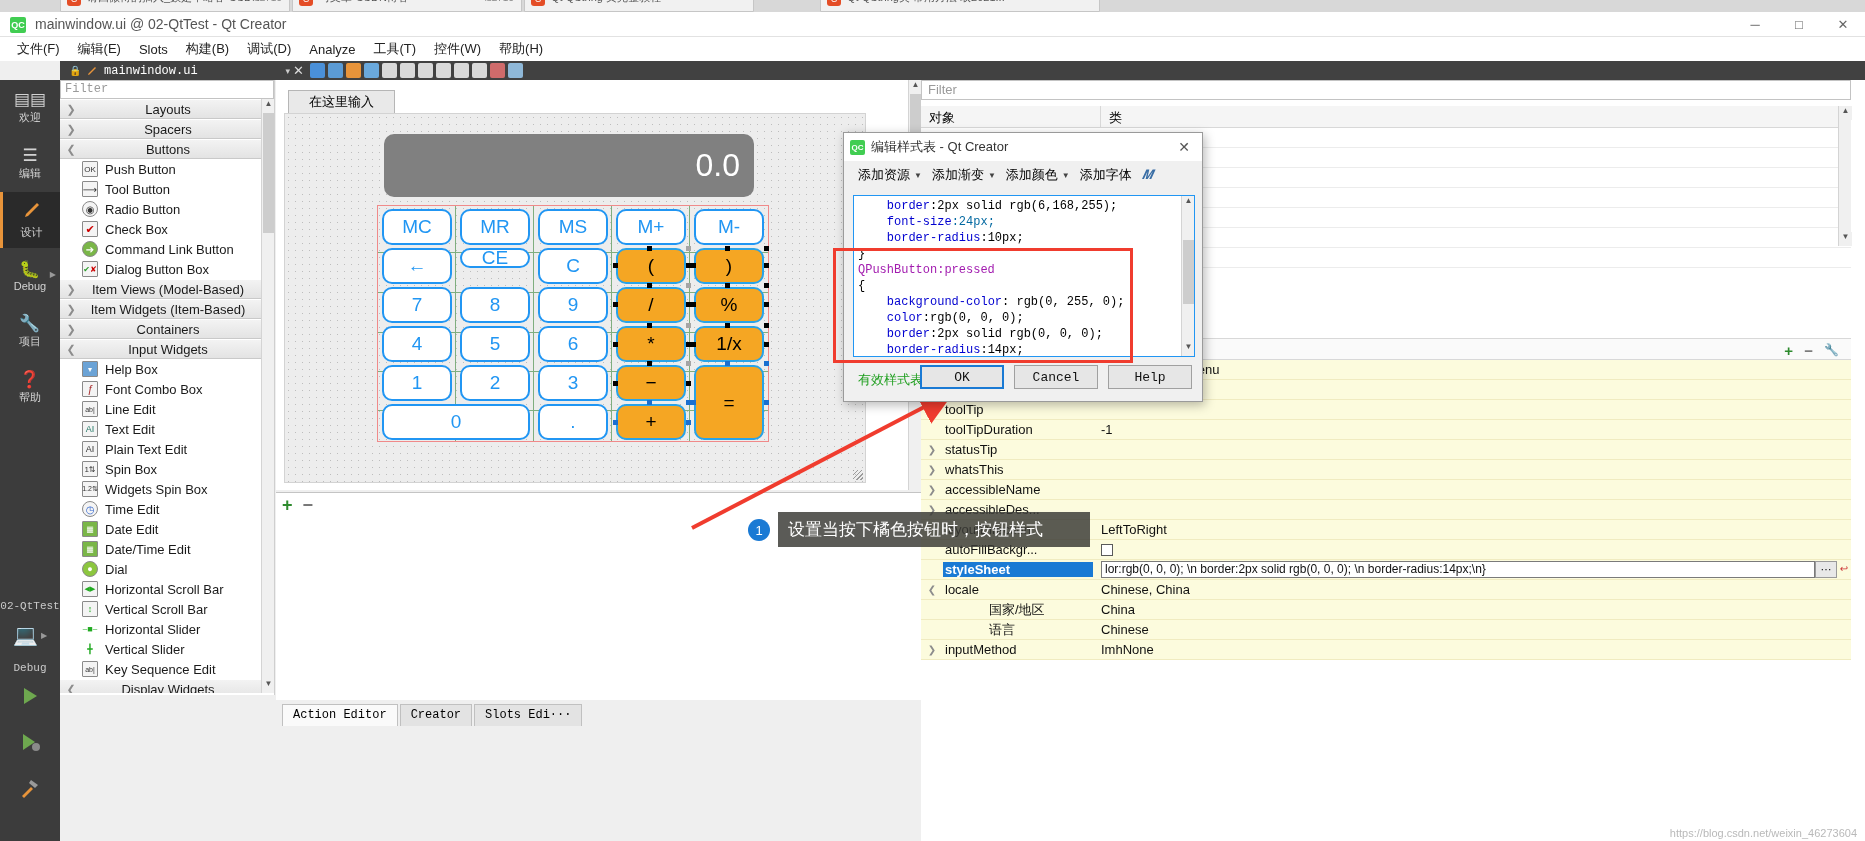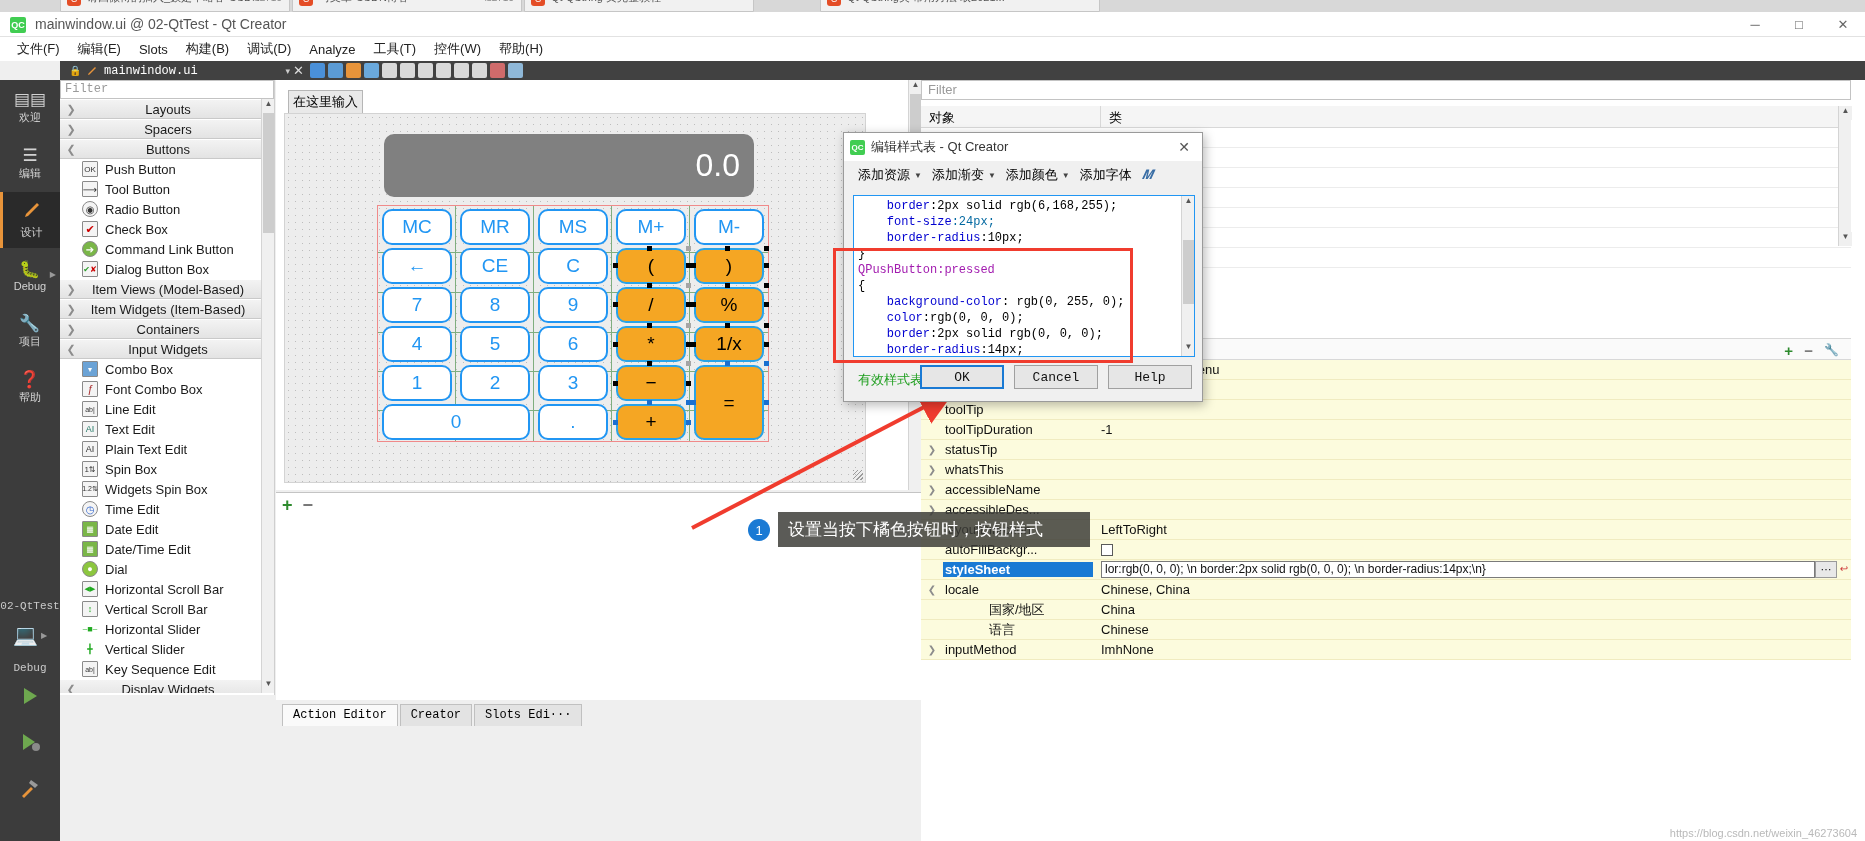--- a/index.html
+++ b/index.html
@@ -57,21 +57,21 @@
   .wb-group .tw{width:22px;text-align:center;color:#8c8c8c;font-size:11px;}
   .wb-group .gl{flex:1;text-align:center;padding-right:20px;}
   .wb-item{height:20px;display:flex;align-items:center;font-size:13px;color:#1a1a1a;padding-left:22px;gap:7px;}
   .wb-ic{width:16px;height:16px;flex:0 0 16px;display:flex;align-items:center;justify-content:center;
          font-size:8px;border:1px solid #8a8a8a;background:#f4f4f4;color:#333;border-radius:1px;font-family:"Liberation Sans",sans-serif;}
   .wb-scroll{position:absolute;right:0;top:0;width:13px;height:100%;background:#f0f0f0;border-left:1px solid #d4d4d4;}
   .wb-thumb{position:absolute;top:14px;left:1px;width:11px;height:120px;background:#cdcdcd;}
   .wb-ar{position:absolute;left:0;width:13px;height:14px;text-align:center;font-size:8px;color:#555;background:#f0f0f0;}
   
   .canvasarea{position:absolute;top:80px;left:276px;width:645px;height:410px;background:#fff;}
-  .menu-ph{position:absolute;top:10px;left:12px;padding:2px 4px;background:#e9e9e9;border:1px solid #b6b6b6;font-size:13px;}
+  .menu-ph{position:absolute;top:10px;left:12px;padding:2px 20px;background:#e9e9e9;border:1px solid #b6b6b6;font-size:13px;}
   .formbg{position:absolute;top:33px;left:8px;width:582px;height:370px;
           background-color:#ededed;
           background-image:radial-gradient(#bdbdbd 0.7px, transparent 0.7px);
           background-size:7px 7px;border:1px solid #d3d3d3;}
   .display{position:absolute;left:99px;top:20px;width:370px;height:63px;background:#808080;border-radius:10px;
            color:#fff;font-size:32px;display:flex;align-items:center;justify-content:flex-end;padding-right:14px;}
   .btngrid{position:absolute;left:92px;top:91px;width:392px;height:237px;border:1px solid #f08a8a;}
   .cbtn{position:absolute;border-radius:10px;display:flex;align-items:center;justify-content:center;font-size:19px;}
   .cbtn.plain{background:#fff;border:2px solid #2196f3;color:#2196f3;}
   .cbtn.op{background:#f5a623;border:2px solid #29a3e8;color:#000;}
@@ -344,21 +344,21 @@
       <span class="tw">❯</span>
       <span class="gl">Containers</span>
     </div>
     <div class="wb-group">
       <span class="tw">❮</span>
       <span class="gl">Input Widgets</span>
     </div>
 
     <div class="wb-item">
       <span class="wb-ic" style="background:#6ba3d6;color:#fff;">▾</span>
-      <span>Combo Box</span>
+      <span>Help Box</span>
     </div>
     <div class="wb-item">
       <span class="wb-ic" style="color:#a33;font-style:italic;font-size:11px;">ƒ</span>
       <span>Font Combo Box</span>
     </div>
     <div class="wb-item">
       <span class="wb-ic" style="font-size:7px;">ab|</span>
       <span>Line Edit</span>
     </div>
     <div class="wb-item">
@@ -443,21 +443,21 @@
       <div class="gl-v" style="left:233px"></div>
         <div class="gl-v" style="left:311px"></div>
 
       <div class="cbtn plain" style="left:4px;top:3px;width:70px;height:36px;">MC</div>
       <div class="cbtn plain" style="left:82px;top:3px;width:70px;height:36px;">MR</div>
       <div class="cbtn plain" style="left:160px;top:3px;width:70px;height:36px;">MS</div>
       <div class="cbtn plain" style="left:238px;top:3px;width:70px;height:36px;">M+</div>
       <div class="cbtn plain" style="left:316px;top:3px;width:70px;height:36px;">M-</div>
 
       <div class="cbtn plain" style="left:4px;top:42px;width:70px;height:36px;">←</div>
-      <div class="cbtn plain" style="left:82px;top:42px;width:70px;height:36px;">CE</div>
+      <div class="cbtn plain" style="left:82px;top:42px;width:70px;height:20px;">CE</div>
       <div class="cbtn plain" style="left:160px;top:42px;width:70px;height:36px;">C</div>
       <div class="cbtn op" style="left:238px;top:42px;width:70px;height:36px;">(</div>
       <div class="cbtn op" style="left:316px;top:42px;width:70px;height:36px;">)</div>
 
       <div class="cbtn plain" style="left:4px;top:81px;width:70px;height:36px;">7</div>
       <div class="cbtn plain" style="left:82px;top:81px;width:70px;height:36px;">8</div>
       <div class="cbtn plain" style="left:160px;top:81px;width:70px;height:36px;">9</div>
       <div class="cbtn op" style="left:238px;top:81px;width:70px;height:36px;">/</div>
       <div class="cbtn op" style="left:316px;top:81px;width:70px;height:36px;">%</div>
 

